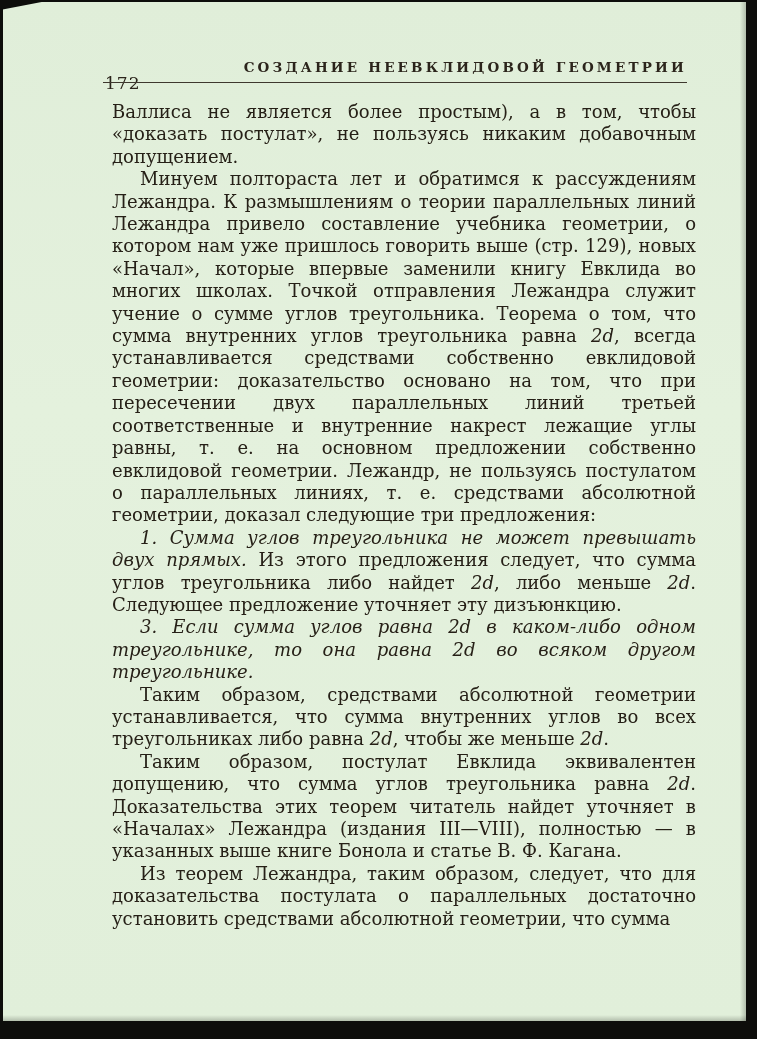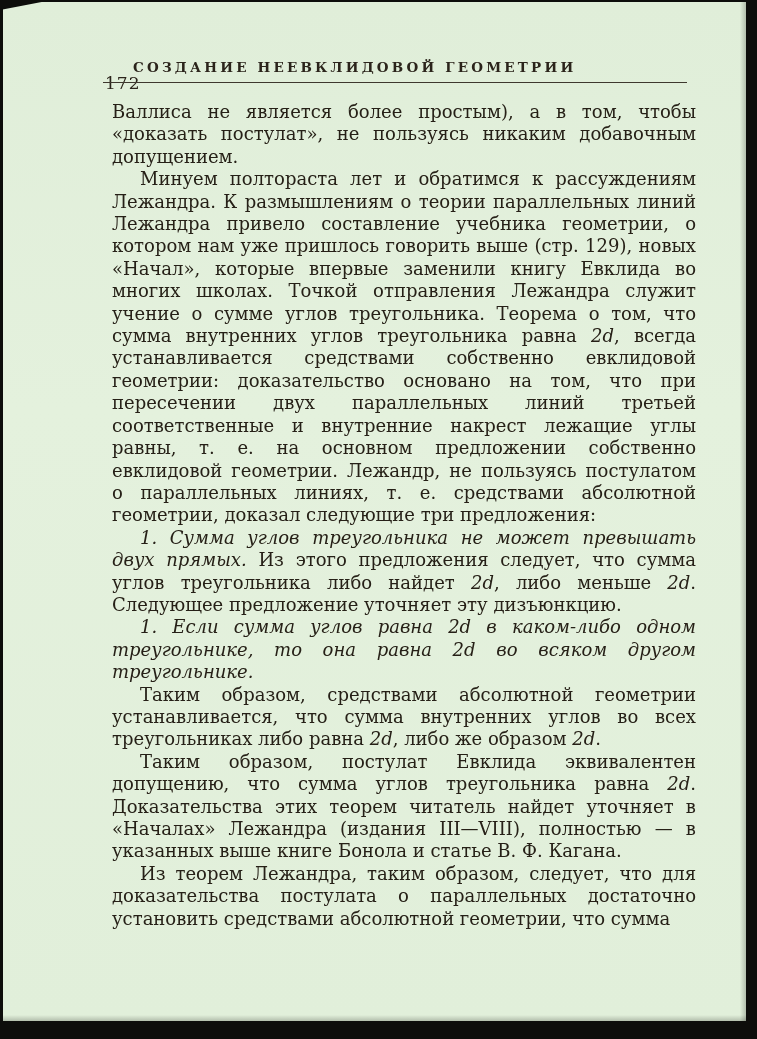--- a/index.html
+++ b/index.html
@@ -35,21 +35,21 @@
     position:absolute;
     left:100px;top:52px;width:584px;height:24px;
     color:#2b241b;
   }
   .pagenum{
     position:absolute;left:2px;top:19px;
     font-size:17px;letter-spacing:1px;
   }
   .running-title{
     position:absolute;left:30px;right:0;top:5px;
-    text-align:left;
+    text-align:right;
     font-size:13.5px;
     font-weight:bold;
     letter-spacing:3.2px;
     white-space:nowrap;
   }
   .header-rule{
     position:absolute;
     left:100px;top:80px;width:584px;height:1px;
     background:#3e382e;
   }
@@ -74,21 +74,21 @@
 <div class="paper">
   <div class="header">
     <span class="pagenum">172</span>
     <span class="running-title">СОЗДАНИЕ НЕЕВКЛИДОВОЙ ГЕОМЕТРИИ</span>
   </div>
   <div class="header-rule"></div>
   <div class="text-block" lang="ru">
       <p><span>Валлиса не является более простым), а в том, чтобы «доказать постулат», не пользуясь никаким добавочным допущением.</span></p>
       <p class="indent"><span>Минуем полтораста лет и обратимся к рассуждениям Лежандра. К размышлениям о теории параллельных линий Лежандра привело составление учебника геометрии, о котором нам уже пришлось говорить выше (стр. 129), новых «Начал», которые впервые заменили книгу Евклида во многих школах. Точкой отправления Лежандра служит учение о сумме углов треугольника. Теорема о том, что сумма внутренних углов треугольника равна </span><i>2d</i><span>, всегда устанавливается средствами собственно евклидовой геометрии: доказательство основано на том, что при пересечении двух параллельных линий третьей соответственные и внутренние накрест лежащие углы равны, т. е. на основном предложении собственно евклидовой геометрии. Лежандр, не пользуясь постулатом о параллельных линиях, т. е. средствами абсолютной геометрии, доказал следующие три предложения:</span></p>
       <p class="indent"><i>1. Сумма углов треугольника не может превышать двух прямых.</i><span> Из этого предложения следует, что сумма углов треугольника либо найдет </span><i>2d</i><span>, либо меньше </span><i>2d</i><span>. Следующее предложение уточняет эту дизъюнкцию.</span></p>
-      <p class="indent"><i>1. Если сумма углов равна 2d в каком-либо одном треугольнике, то она равна 2d во всяком другом треугольнике.</i></p>
-      <p class="indent"><span>Таким образом, средствами абсолютной геометрии устанавливается, что сумма внутренних углов во всех треугольниках либо равна </span><i>2d</i><span>, либо же образом </span><i>2d</i><span>.</span></p>
+      <p class="indent"><i>3. Если сумма углов равна 2d в каком-либо одном треугольнике, то она равна 2d во всяком другом треугольнике.</i></p>
+      <p class="indent"><span>Таким образом, средствами абсолютной геометрии устанавливается, что сумма внутренних углов во всех треугольниках либо равна </span><i>2d</i><span>, чтобы же меньше </span><i>2d</i><span>.</span></p>
       <p class="indent"><span>Таким образом, постулат Евклида эквивалентен допущению, что сумма углов треугольника равна </span><i>2d</i><span>. Доказательства этих теорем читатель найдет уточняет в «Началах» Лежандра (издания III—VIII), полностью — в указанных выше книге Бонола и статье В. Ф. Кагана.</span></p>
       <p class="indent"><span>Из теорем Лежандра, таким образом, следует, что для доказательства постулата о параллельных достаточно установить средствами абсолютной геометрии, что сумма</span></p>
     </div>
   <div class="edge-shadow-right"></div>
   <div class="edge-shadow-bottom"></div>
 </div>
 <div class="corner-artifact"></div>
 
 </body></html>

